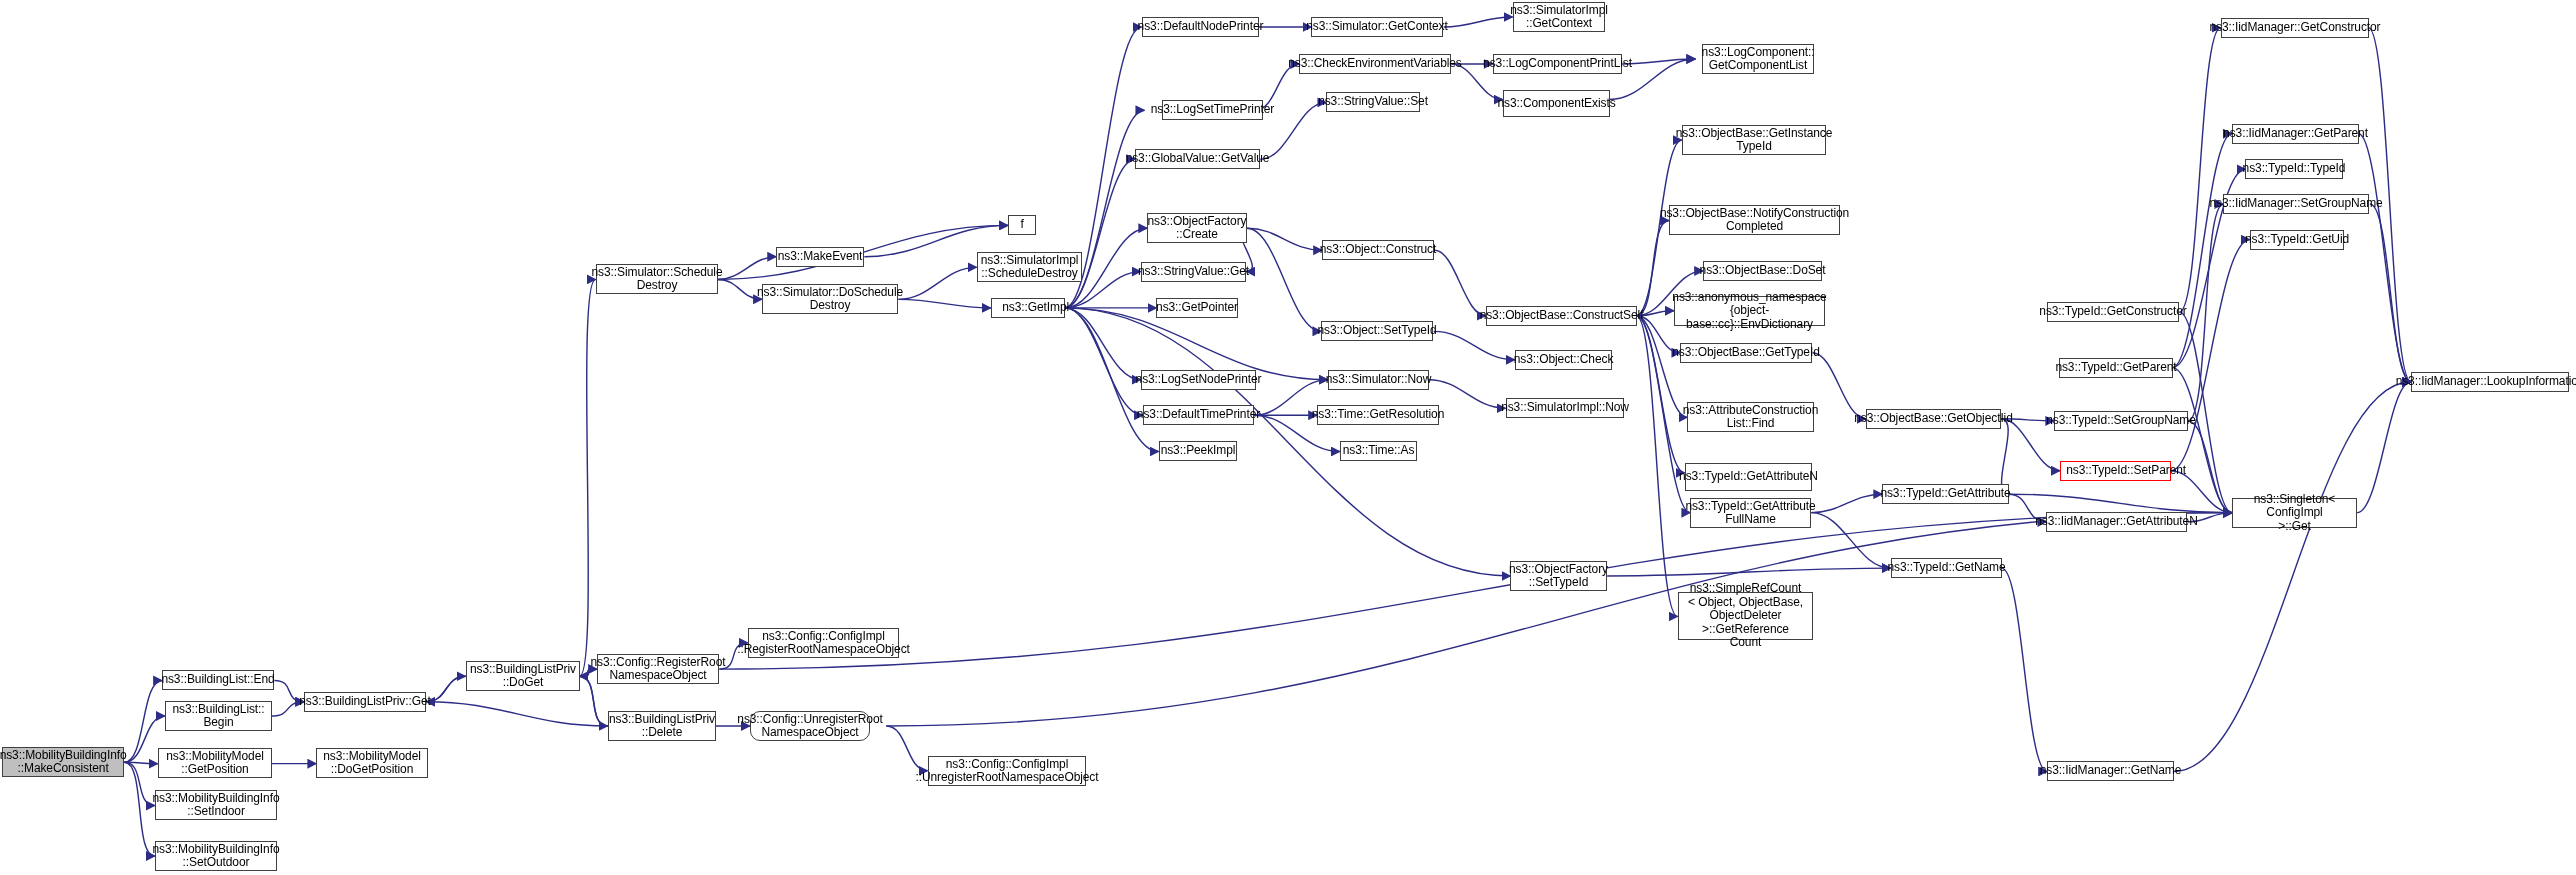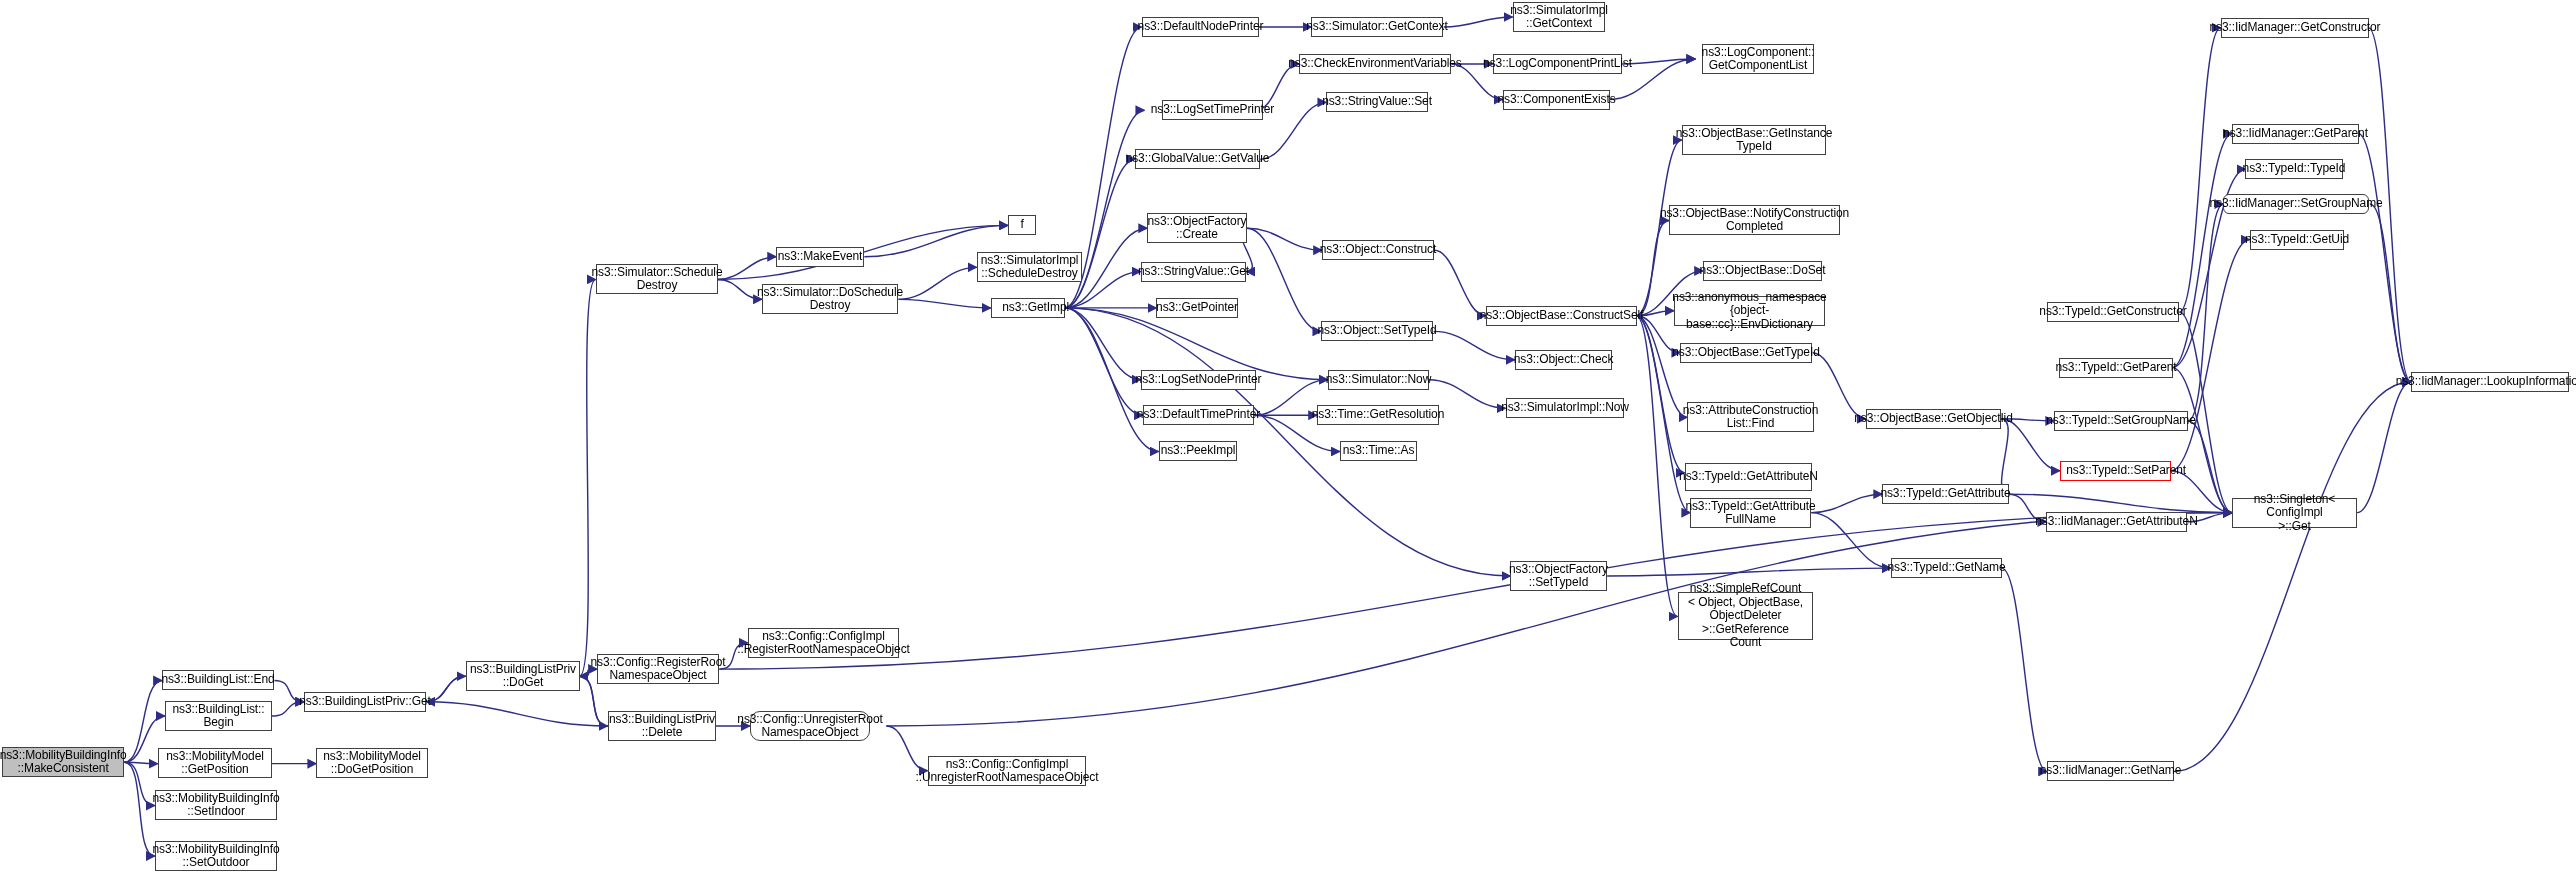--- a/index.html
+++ b/index.html
@@ -192,30 +192,30 @@
       <div class="node" style="left: 1135px; top: 149px; width: 125px; height: 20px;">ns3::GlobalValue::GetValue</div>
       <div class="node" style="left: 1147px; top: 213px; width: 100px; height: 30px;">ns3::ObjectFactory
 ::Create</div>
       <div class="node" style="left: 1141px; top: 262px; width: 105px; height: 20px;">ns3::StringValue::Get</div>
       <div class="node" style="left: 1156px; top: 298px; width: 82px; height: 20px;">ns3::GetPointer</div>
       <div class="node" style="left: 1141px; top: 370px; width: 115px; height: 20px;">ns3::LogSetNodePrinter</div>
       <div class="node" style="left: 1143px; top: 405px; width: 111px; height: 20px;">ns3::DefaultTimePrinter</div>
       <div class="node" style="left: 1159px; top: 441px; width: 78px; height: 20px;">ns3::PeekImpl</div>
       <div class="node" style="left: 1311px; top: 17px; width: 132px; height: 20px;">ns3::Simulator::GetContext</div>
       <div class="node" style="left: 1299px; top: 54px; width: 152px; height: 20px;">ns3::CheckEnvironmentVariables</div>
-      <div class="node" style="left: 1326px; top: 92px; width: 102px; height: 20px;">ns3::StringValue::Set</div>
+      <div class="node" style="left: 1326px; top: 92px; width: 94px; height: 20px;">ns3::StringValue::Set</div>
       <div class="node" style="left: 1322px; top: 240px; width: 112px; height: 20px;">ns3::Object::Construct</div>
       <div class="node" style="left: 1321px; top: 321px; width: 112px; height: 20px;">ns3::Object::SetTypeId</div>
       <div class="node" style="left: 1328px; top: 370px; width: 101px; height: 20px;">ns3::Simulator::Now</div>
       <div class="node" style="left: 1317px; top: 405px; width: 122px; height: 20px;">ns3::Time::GetResolution</div>
       <div class="node" style="left: 1340px; top: 441px; width: 77px; height: 20px;">ns3::Time::As</div>
       <div class="node" style="left: 1513px; top: 2.1px; width: 92px; height: 30px;">ns3::SimulatorImpl
 ::GetContext</div>
       <div class="node" style="left: 1493px; top: 54px; width: 129px; height: 20px;">ns3::LogComponentPrintList</div>
-      <div class="node" style="left: 1503px; top: 90px; width: 107px; height: 20px;">ns3::ComponentExists</div>
+      <div class="node" style="left: 1503px; top: 90px; width: 107px; height: 27px;">ns3::ComponentExists</div>
       <div class="node" style="left: 1695px; top: 44px; width: 112px; height: 30px; margin-left: 7px;">ns3::LogComponent::
 GetComponentList</div>
       <div class="node" style="left: 1682px; top: 125px; width: 144px; height: 30px;">ns3::ObjectBase::GetInstance
 TypeId</div>
       <div class="node" style="left: 1669px; top: 205px; width: 171px; height: 30px;">ns3::ObjectBase::NotifyConstruction
 Completed</div>
       <div class="node" style="left: 1703px; top: 261px; width: 119px; height: 20px;">ns3::ObjectBase::DoSet</div>
       <div class="node" style="left: 1674px; top: 296px; width: 151px; height: 30px;">ns3::anonymous_namespace
 {object-base::cc}::EnvDictionary</div>
       <div class="node" style="left: 1486px; top: 306px; width: 151px; height: 20px;">ns3::ObjectBase::ConstructSelf</div>
@@ -237,21 +237,21 @@
       <div class="node" style="left: 1510px; top: 561px; width: 97px; height: 30px;">ns3::ObjectFactory
 ::SetTypeId</div>
       <div class="node" style="left: 2047px; top: 302px; width: 132px; height: 20px;">ns3::TypeId::GetConstructor</div>
       <div class="node" style="left: 2059px; top: 358px; width: 114px; height: 20px;">ns3::TypeId::GetParent</div>
       <div class="node" style="left: 2054px; top: 411px; width: 134px; height: 20px;">ns3::TypeId::SetGroupName</div>
       <div class="node highlight" style="left: 2060px; top: 461px; width: 111px; height: 20px;">ns3::TypeId::SetParent</div>
       <div class="node" style="left: 2046px; top: 512px; width: 141px; height: 20px;">ns3::IidManager::GetAttributeN</div>
       <div class="node" style="left: 2221px; top: 18px; width: 148px; height: 20px;">ns3::IidManager::GetConstructor</div>
       <div class="node" style="left: 2232px; top: 124px; width: 127px; height: 20px;">ns3::IidManager::GetParent</div>
       <div class="node" style="left: 2245px; top: 159px; width: 98px; height: 20px;">ns3::TypeId::TypeId</div>
-      <div class="node" style="left: 2223px; top: 194px; width: 146px; height: 20px; border-radius: 6px;">ns3::IidManager::SetGroupName</div>
+      <div class="node" style="left: 2223px; top: 194px; width: 146px; height: 20px;">ns3::IidManager::SetGroupName</div>
       <div class="node" style="left: 2250px; top: 230px; width: 94px; height: 20px;">ns3::TypeId::GetUid</div>
       <div class="node" style="left: 2232px; top: 498px; width: 125px; height: 30px;">ns3::Singleton&lt; ConfigImpl
 &gt;::Get</div>
       <div class="node" style="left: 2411px; top: 372px; width: 158px; height: 20px;">ns3::IidManager::LookupInformation</div>
       <div class="node" style="left: 2047px; top: 761px; width: 127px; height: 20px;">ns3::IidManager::GetName</div>
     </div>
 </div>
 
 
 </body></html>

